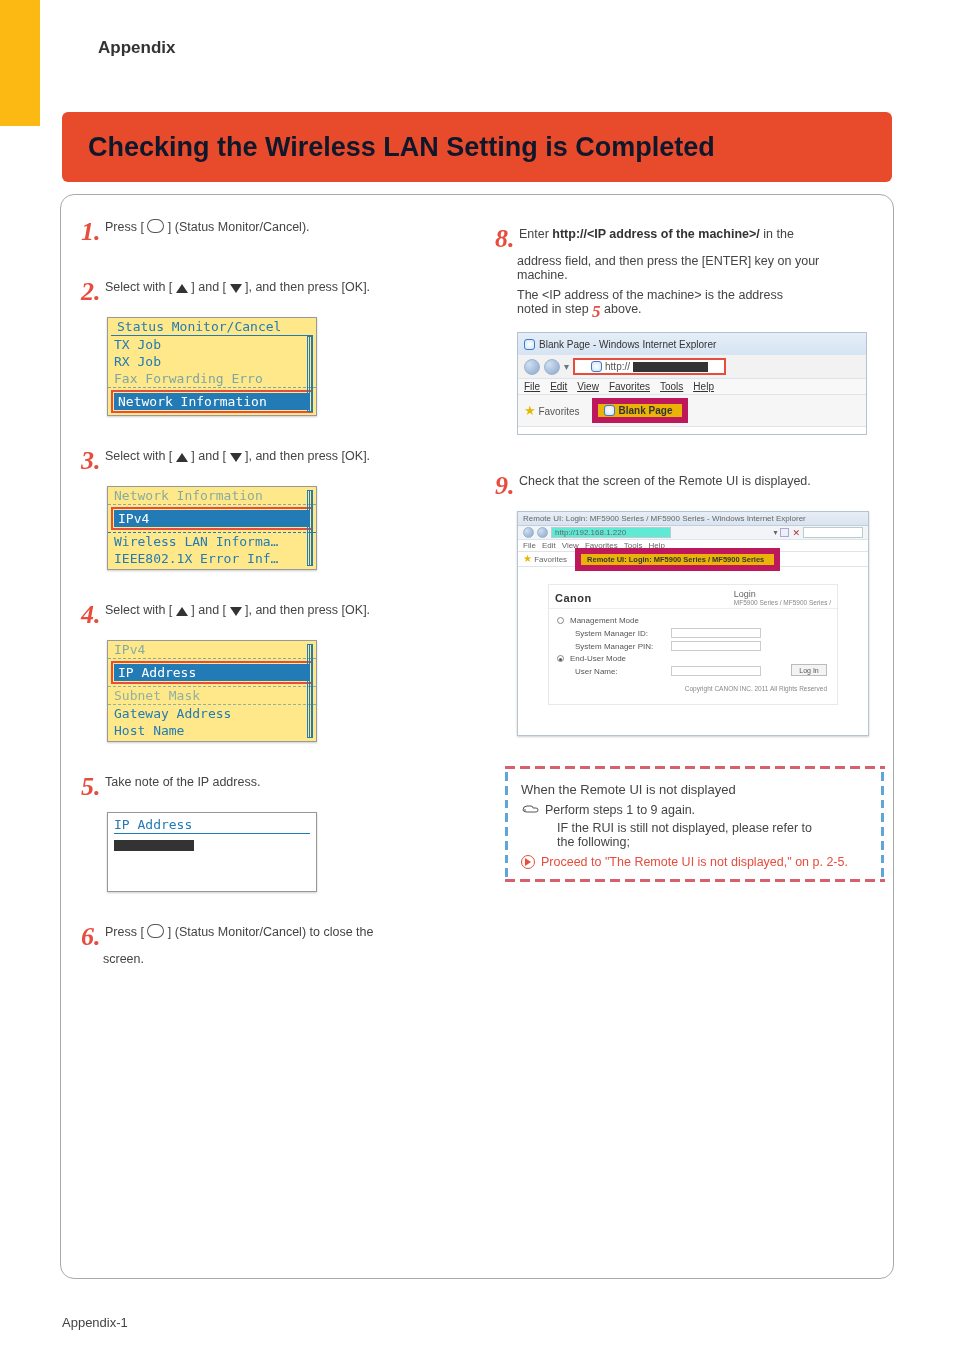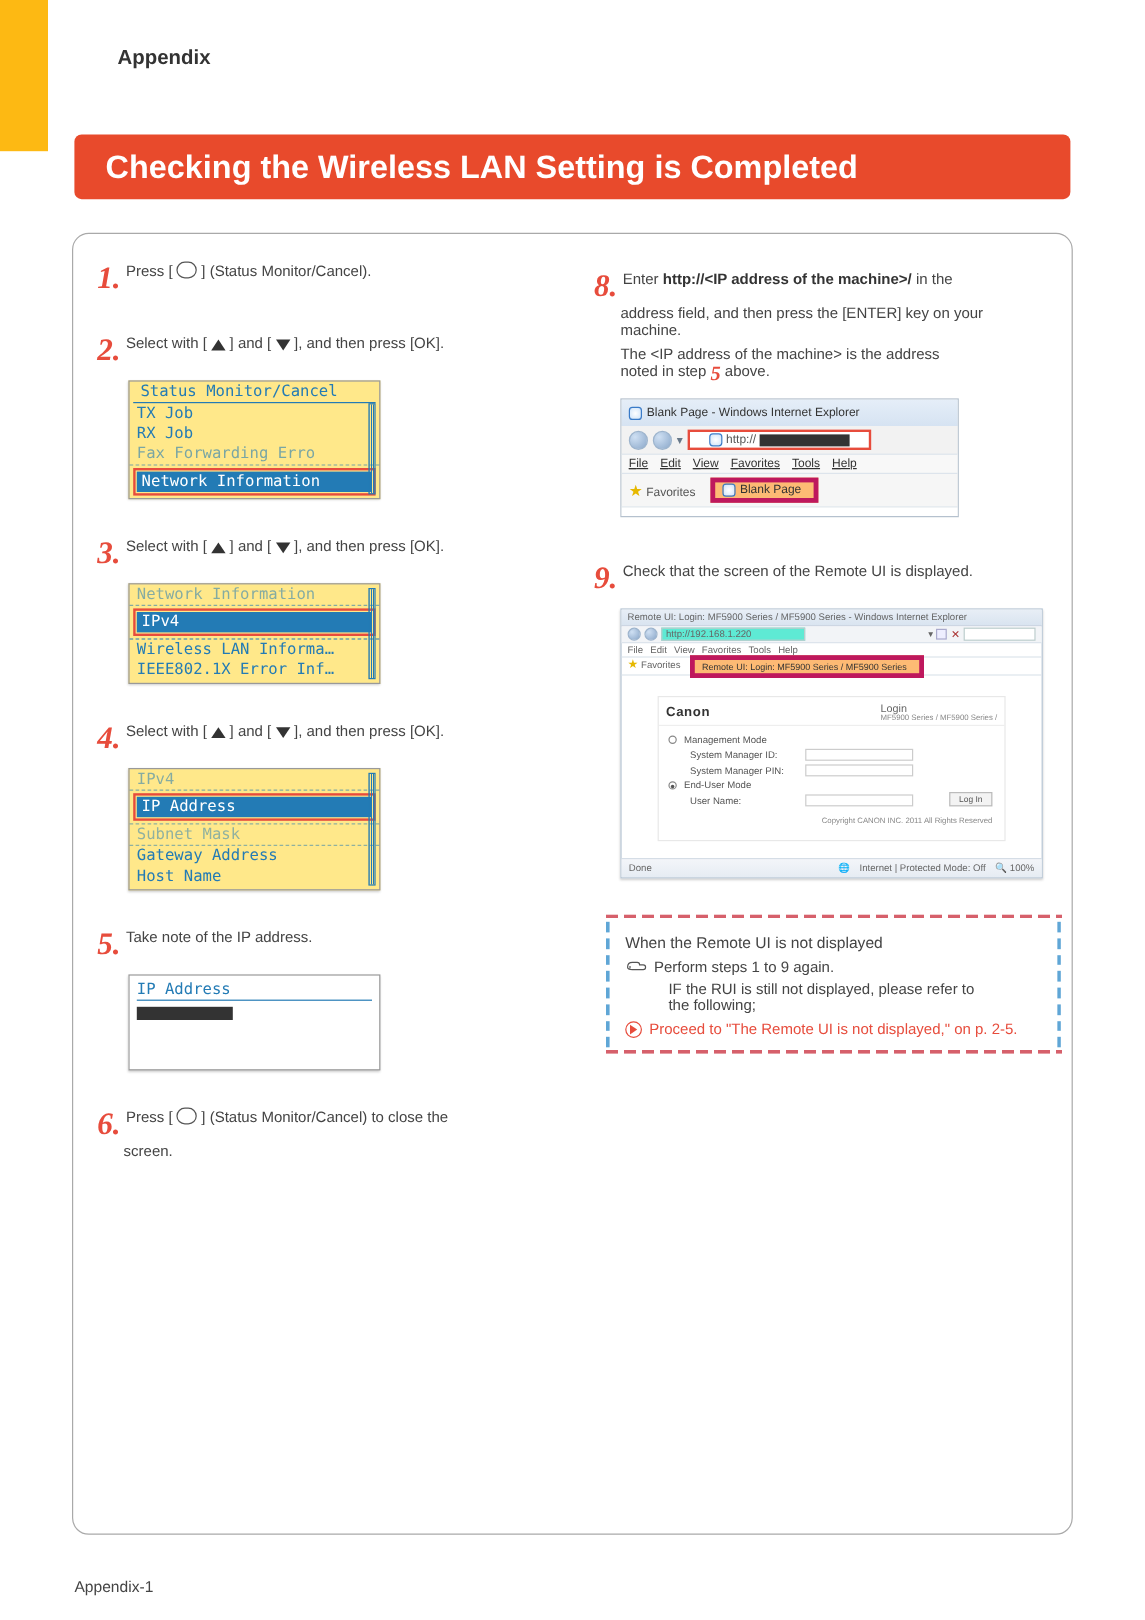--- a/index.html
+++ b/index.html
@@ -20,24 +20,24 @@
   .appendix-header {
     position: absolute;
     left: 98px; top: 38px;
     font-weight: bold;
     font-size: 17px;
     color: #333;
   }
   .banner {
     position: absolute;
     left: 62px; top: 112px;
-    width: 830px; height: 54px;
+    width: 830px; height: 70px;
     background: #e84a2c;
     border-radius: 6px;
-    color: #ffffff;
+    color: #0f172a;
     font-size: 27px;
     font-weight: bold;
     display: flex;
     align-items: center;
     padding-left: 26px;
   }
   .main-box {
     position: absolute;
     left: 60px; top: 194px;
     width: 834px;
@@ -151,21 +151,21 @@
     height:11px; width:80px;
     vertical-align:-2px;
     filter: blur(0.5px);
     position: relative;
   }
 
   
   .ie-chrome {
     margin-top: 10px;
     margin-left: 22px;
-    width: 282px;
+    width: 350px;
     border: 1px solid #b5c1ce;
     background: #f2f2f2;
     font-size: 10px;
   }
   .ie-chrome .titlebar {
     height: 22px;
     background: linear-gradient(#e5eef8,#d6e3f2);
     display:flex; align-items:center; padding: 0 6px;
     color:#333;
   }
@@ -204,25 +204,25 @@
   .menurow span { text-decoration: underline; text-decoration-color: transparent; }
   .menurow span::first-letter { text-decoration: underline; }
   .favrow {
     background:#f6f6f6; padding:3px 6px; display:flex; align-items:center; gap:12px;
     border-bottom:1px solid #dde4ec;
   }
   .star {
     display:inline-block; color:#e6b800; font-size:13px; line-height:1;
   }
   .tab {
-    border:4px solid #be185d;
-    background:#fdba74;
+    border:6px solid #be185d;
+    background:#eab308;
     padding:1px 10px 1px 6px;
     display:inline-flex; align-items:center; gap:4px;
-    font-size:10px; color:#333;
+    font-size:10px; color:#333;font-weight:bold;
   }
   .tab .ieicon {
     width:11px; height:11px; border:1px solid #3a7bc8; border-radius:3px;
     background: radial-gradient(#fff,#cfe4fa);
     display:inline-block;
   }
   .whitebody { height:7px; background:#fff; }
 
   .remoteui-shot {
     margin-top:10px;
@@ -502,28 +502,20 @@
               </div>
             <div class="r">
                 <span style="width:12px;"></span>
                 <span class="lbl">User Name:</span>
                 <span class="inp"></span>
               </div>
           </div>
           <div class="loginbtn">Log In</div>
           <div class="copy">Copyright CANON INC. 2011 All Rights Reserved</div>
         </div>
-        <div class="status">
-          <span>Done</span>
-          <span class="right">
-            <span>🌐</span>
-            <span>Internet | Protected Mode: Off</span>
-            <span>🔍 <span>100%</span></span>
-          </span>
-        </div>
       </div>
     </div>
 
     <div class="dotted-box">
       <div class="dotted-border">
         <div class="h top">
             <span></span>
             <span></span>
             <span></span>
             <span></span>

